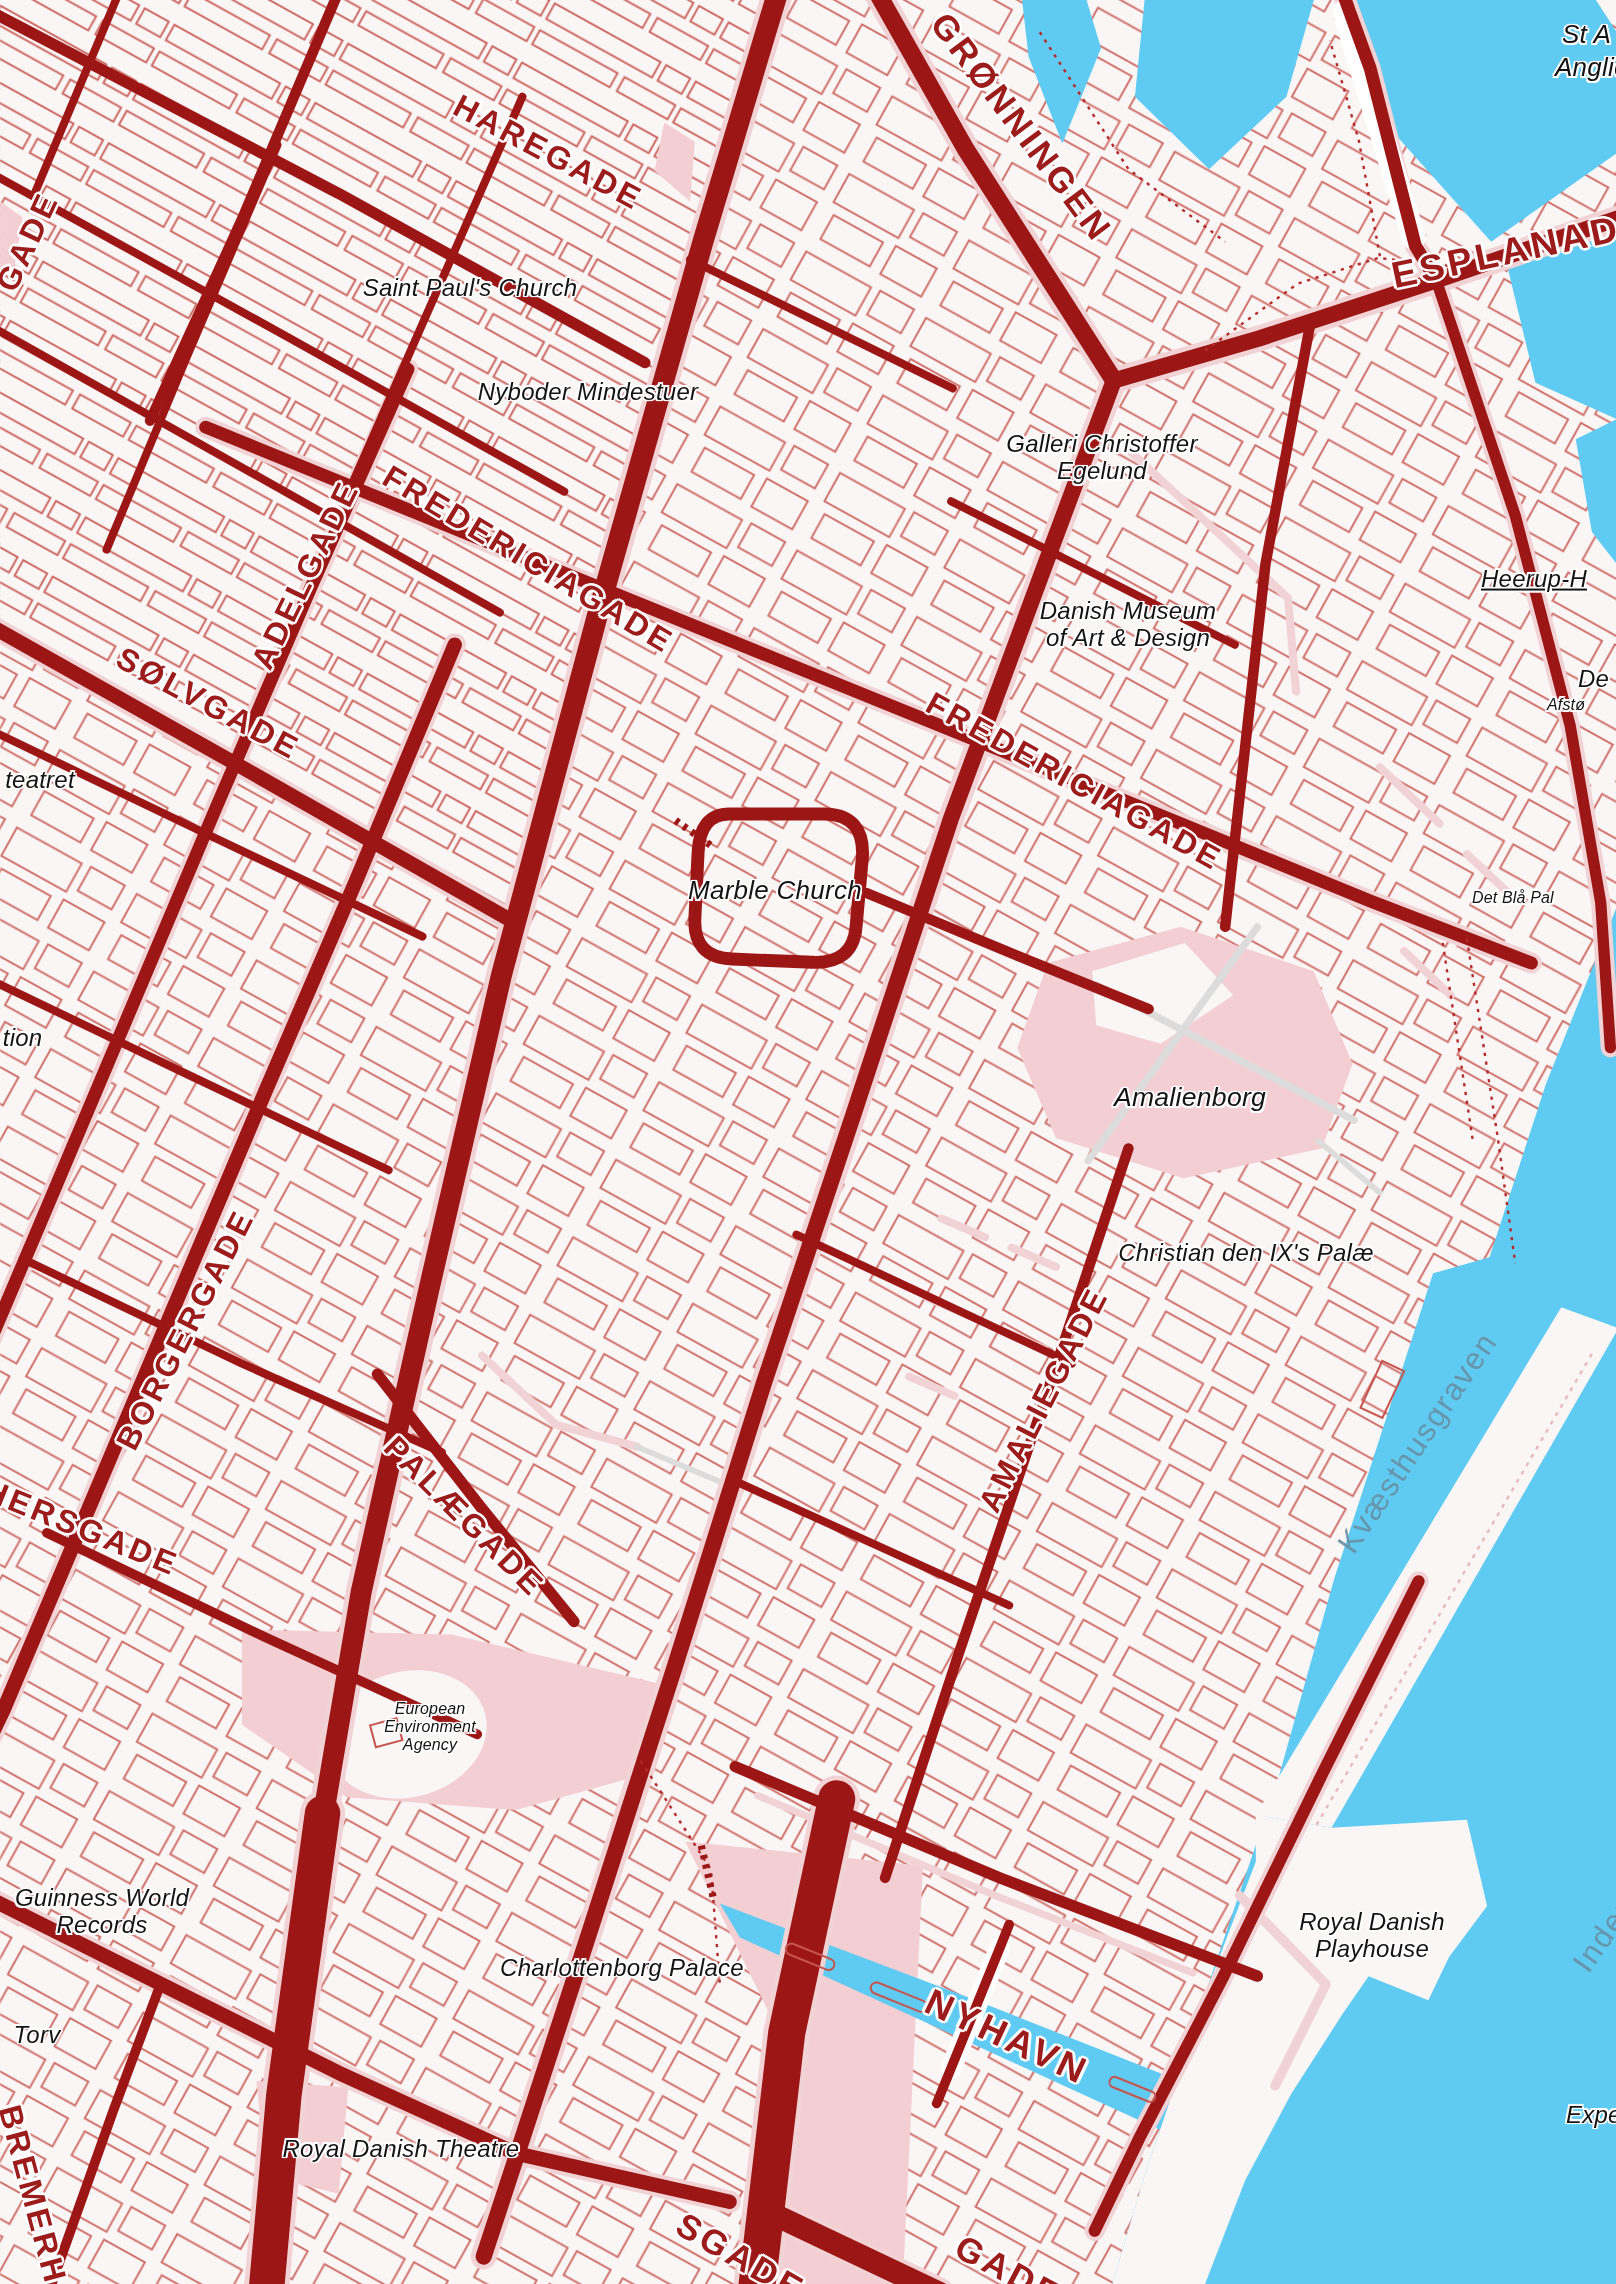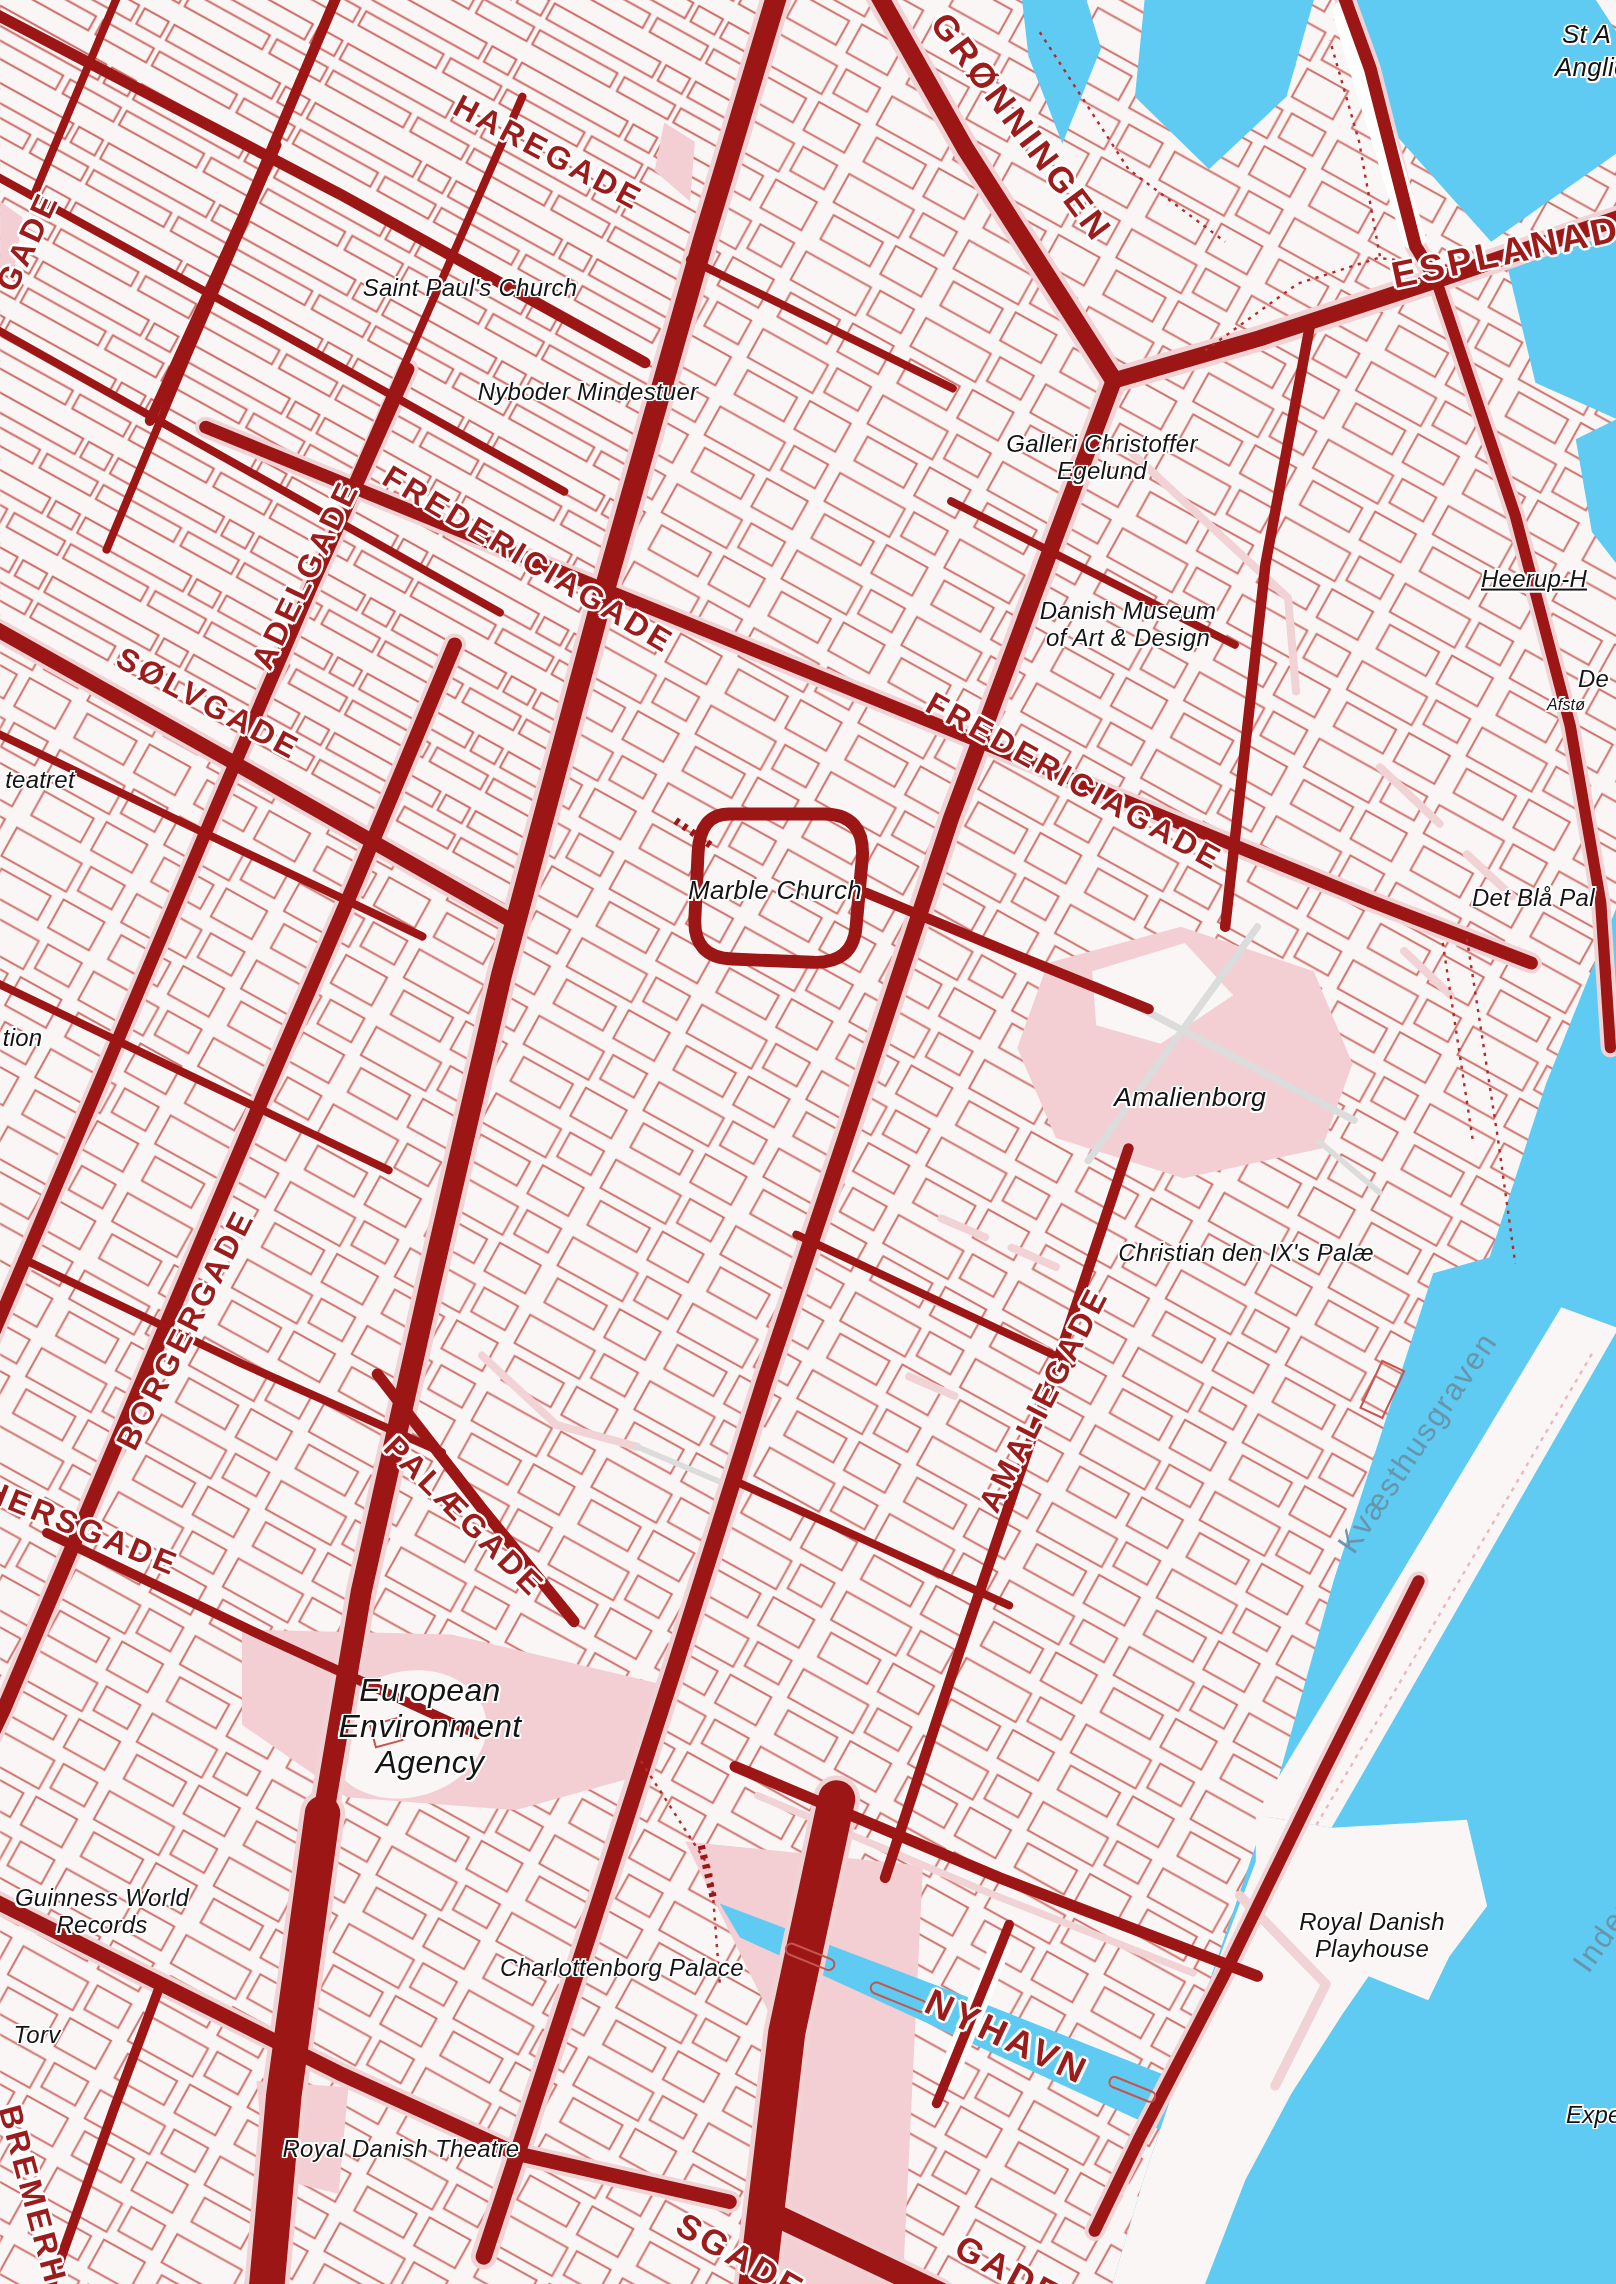--- a/index.html
+++ b/index.html
@@ -207,27 +207,27 @@
       <div class="lbl poi left" style="left: 1555px; top: 48px; font-size: 26px; --r: 0deg;">Anglic</div>
       <div class="lbl poi" style="left: 470px; top: 288px; font-size: 24px; --r: 0deg;">Saint Paul's Church</div>
       <div class="lbl poi" style="left: 588px; top: 392px; font-size: 24px; --r: 0deg;">Nyboder Mindestuer</div>
       <div class="lbl poi" style="left: 1102px; top: 458px; font-size: 24px; --r: 0deg;">Galleri Christoffer
 Egelund</div>
       <div class="lbl poi" style="left: 1128px; top: 625px; font-size: 24px; --r: 0deg;">Danish Museum
 of Art &amp; Design</div>
       <div class="lbl poi left" style="left: 1481px; top: 559px; font-size: 24px; text-decoration: underline; --r: 0deg;">Heerup-H</div>
       <div class="lbl poi left" style="left: 1578px; top: 659px; font-size: 24px; --r: 0deg;">De</div>
       <div class="lbl poi left" style="left: 1547px; top: 685px; font-size: 16px; --r: 0deg;">Afstø</div>
-      <div class="lbl poi left" style="left: 1472px; top: 878px; font-size: 24px; --r: 0deg;">Det Blå Pal</div>
+      <div class="lbl poi left" style="left: 1472px; top: 878px; font-size: 16px; --r: 0deg;">Det Blå Pal</div>
       <div class="lbl poi" style="left: 40px; top: 780px; font-size: 24px; --r: 0deg;">teatret</div>
       <div class="lbl poi" style="left: 22.6px; top: 1038px; font-size: 24px; --r: 0deg;">tion</div>
       <div class="lbl poi" style="left: 775px; top: 891px; font-size: 26px; --r: 0deg;">Marble Church</div>
       <div class="lbl poi" style="left: 1190px; top: 1098px; font-size: 26.6px; --r: 0deg;">Amalienborg</div>
       <div class="lbl poi" style="left: 1246px; top: 1253px; font-size: 24px; --r: 0deg;">Christian den IX's Palæ</div>
-      <div class="lbl poi" style="left: 430px; top: 1727px; font-size: 32px; text-align: center; --r: 0deg;">European
+      <div class="lbl poi" style="left: 430px; top: 1727px; font-size: 16px; text-align: center; --r: 0deg;">European
 Environment
 Agency</div>
       <div class="lbl poi" style="left: 102px; top: 1912px; font-size: 24px; --r: 0deg;">Guinness World
 Records</div>
       <div class="lbl poi" style="left: 37px; top: 2035px; font-size: 24px; --r: 0deg;">Torv</div>
       <div class="lbl poi" style="left: 622px; top: 1968px; font-size: 24px; --r: 0deg;">Charlottenborg Palace</div>
       <div class="lbl poi" style="left: 401px; top: 2128px; font-size: 24px; margin-top: 21px; --r: 0deg;">Royal Danish Theatre</div>
       <div class="lbl poi" style="left: 1372px; top: 1936px; font-size: 24px; --r: 0deg;">Royal Danish
 Playhouse</div>
       <div class="lbl poi left" style="left: 1566px; top: 2095px; font-size: 24px; --r: 0deg;">Expe</div>

